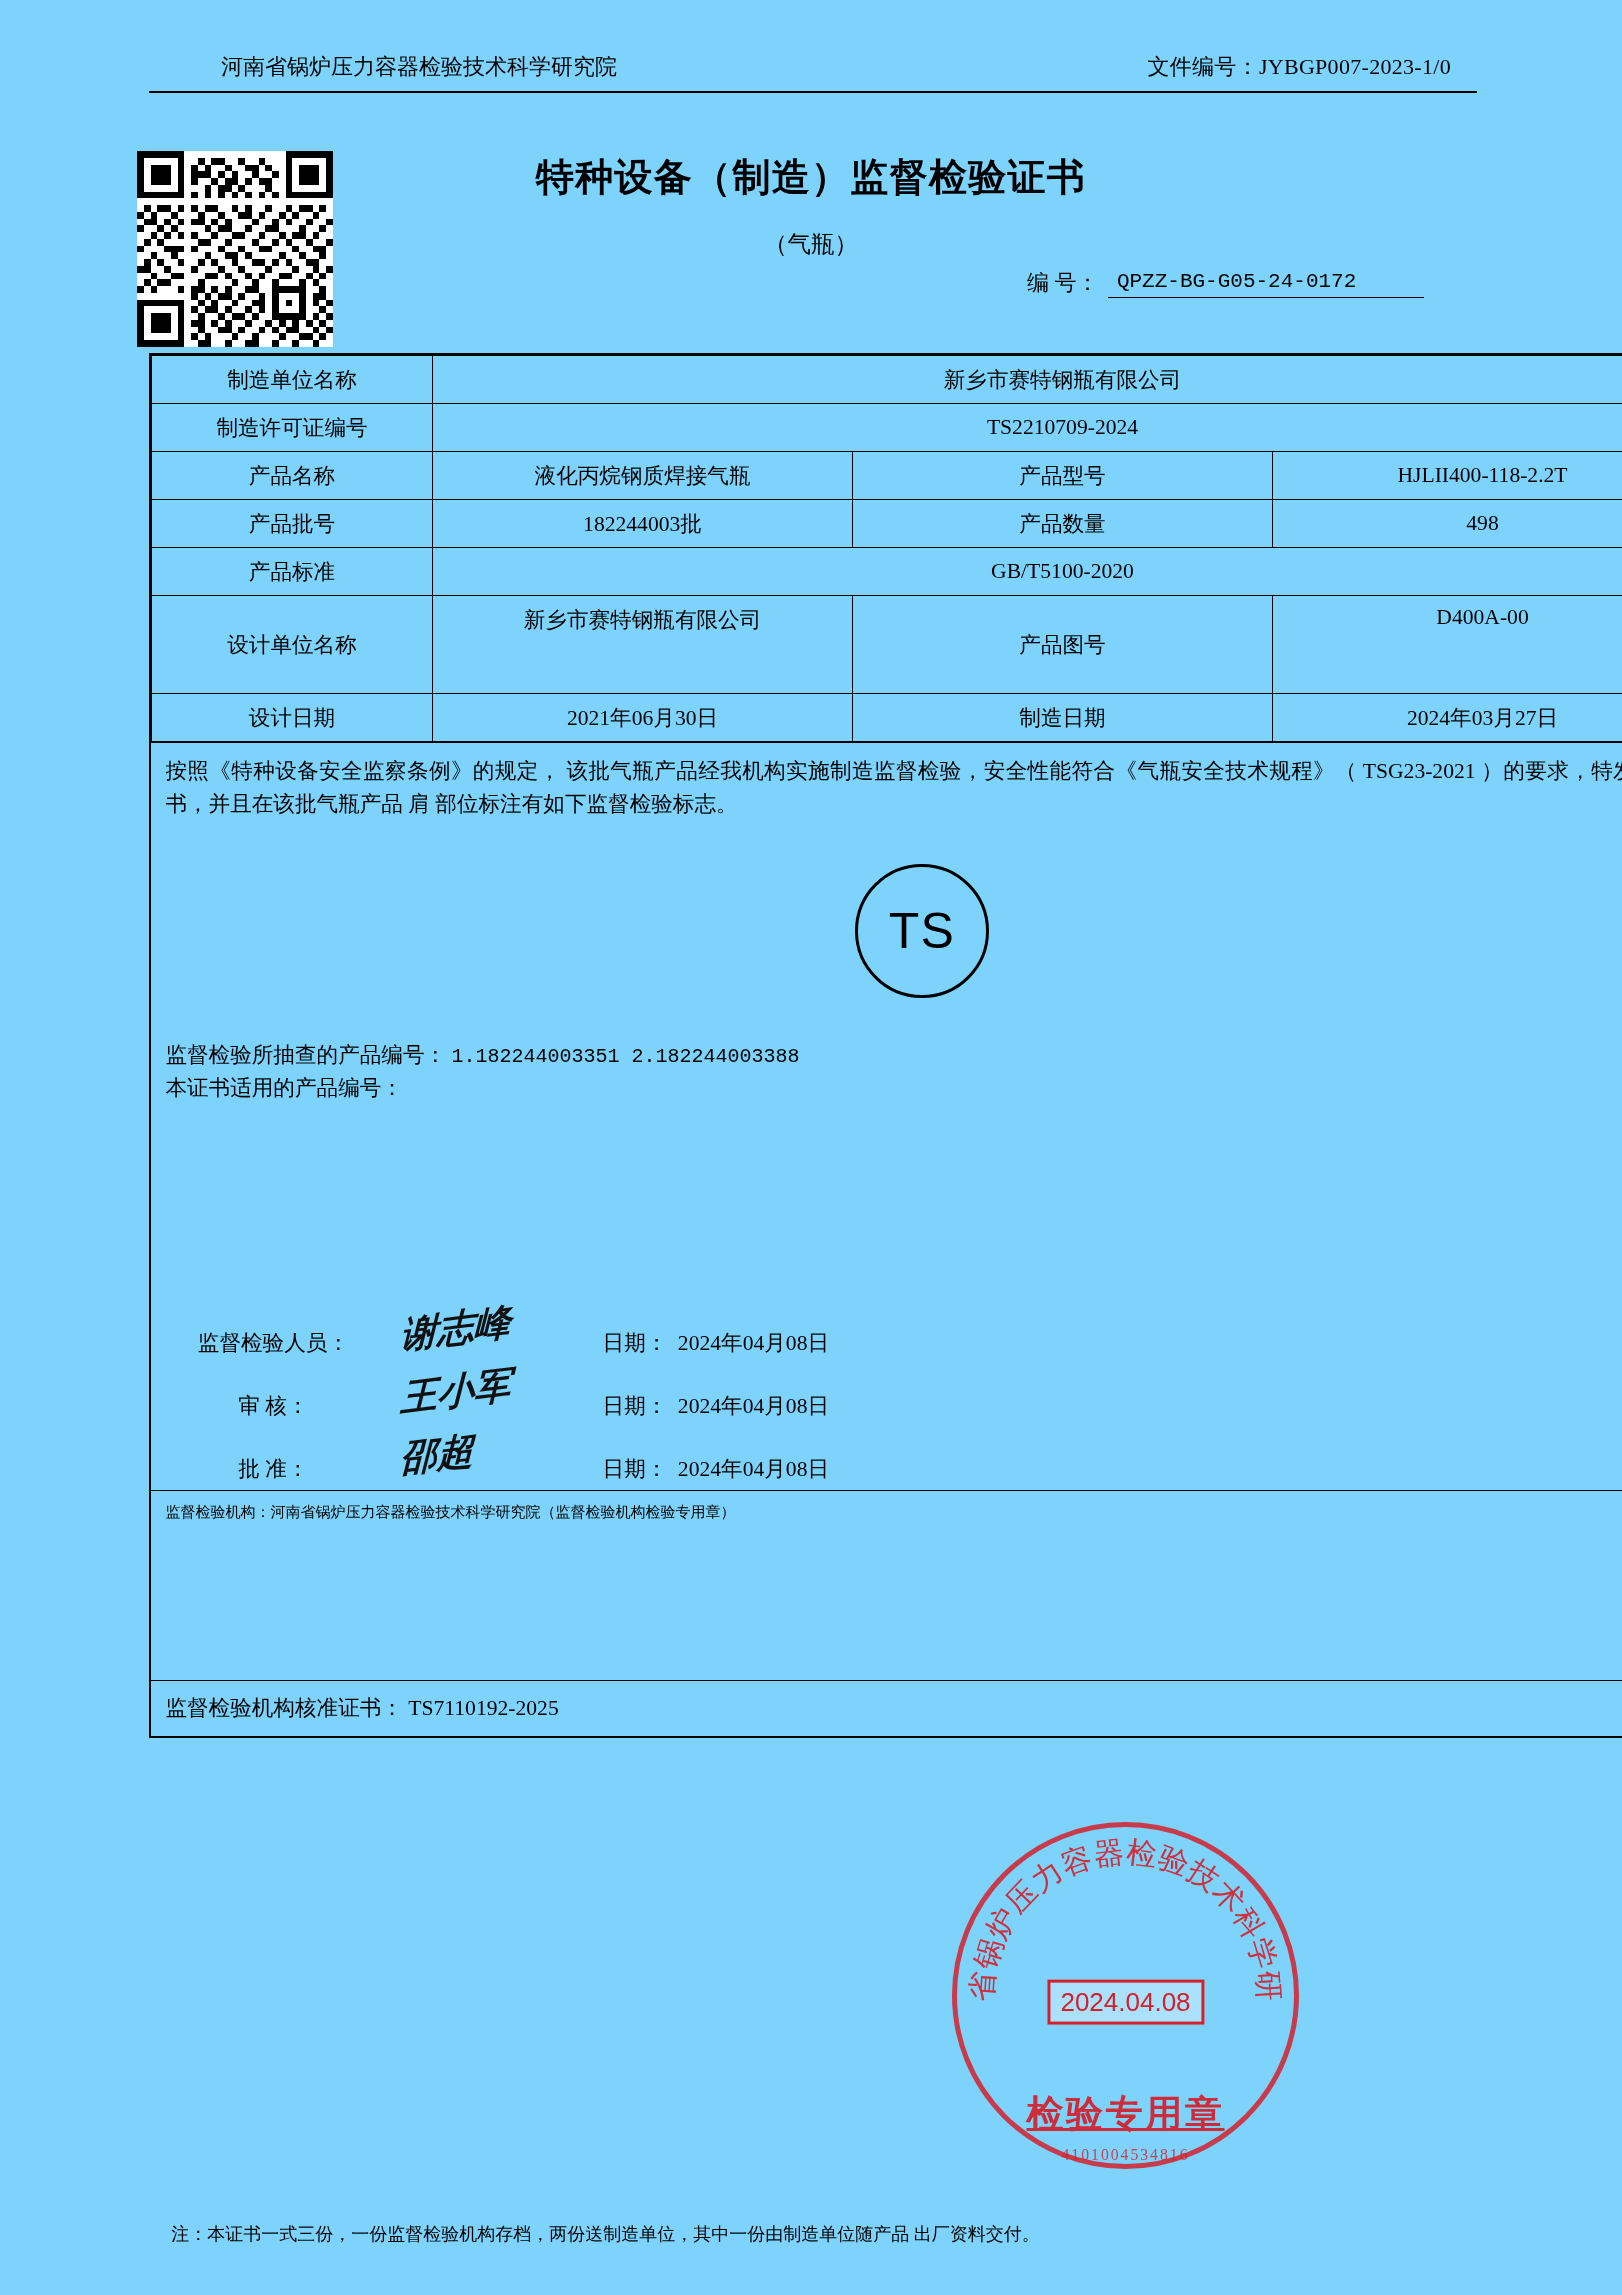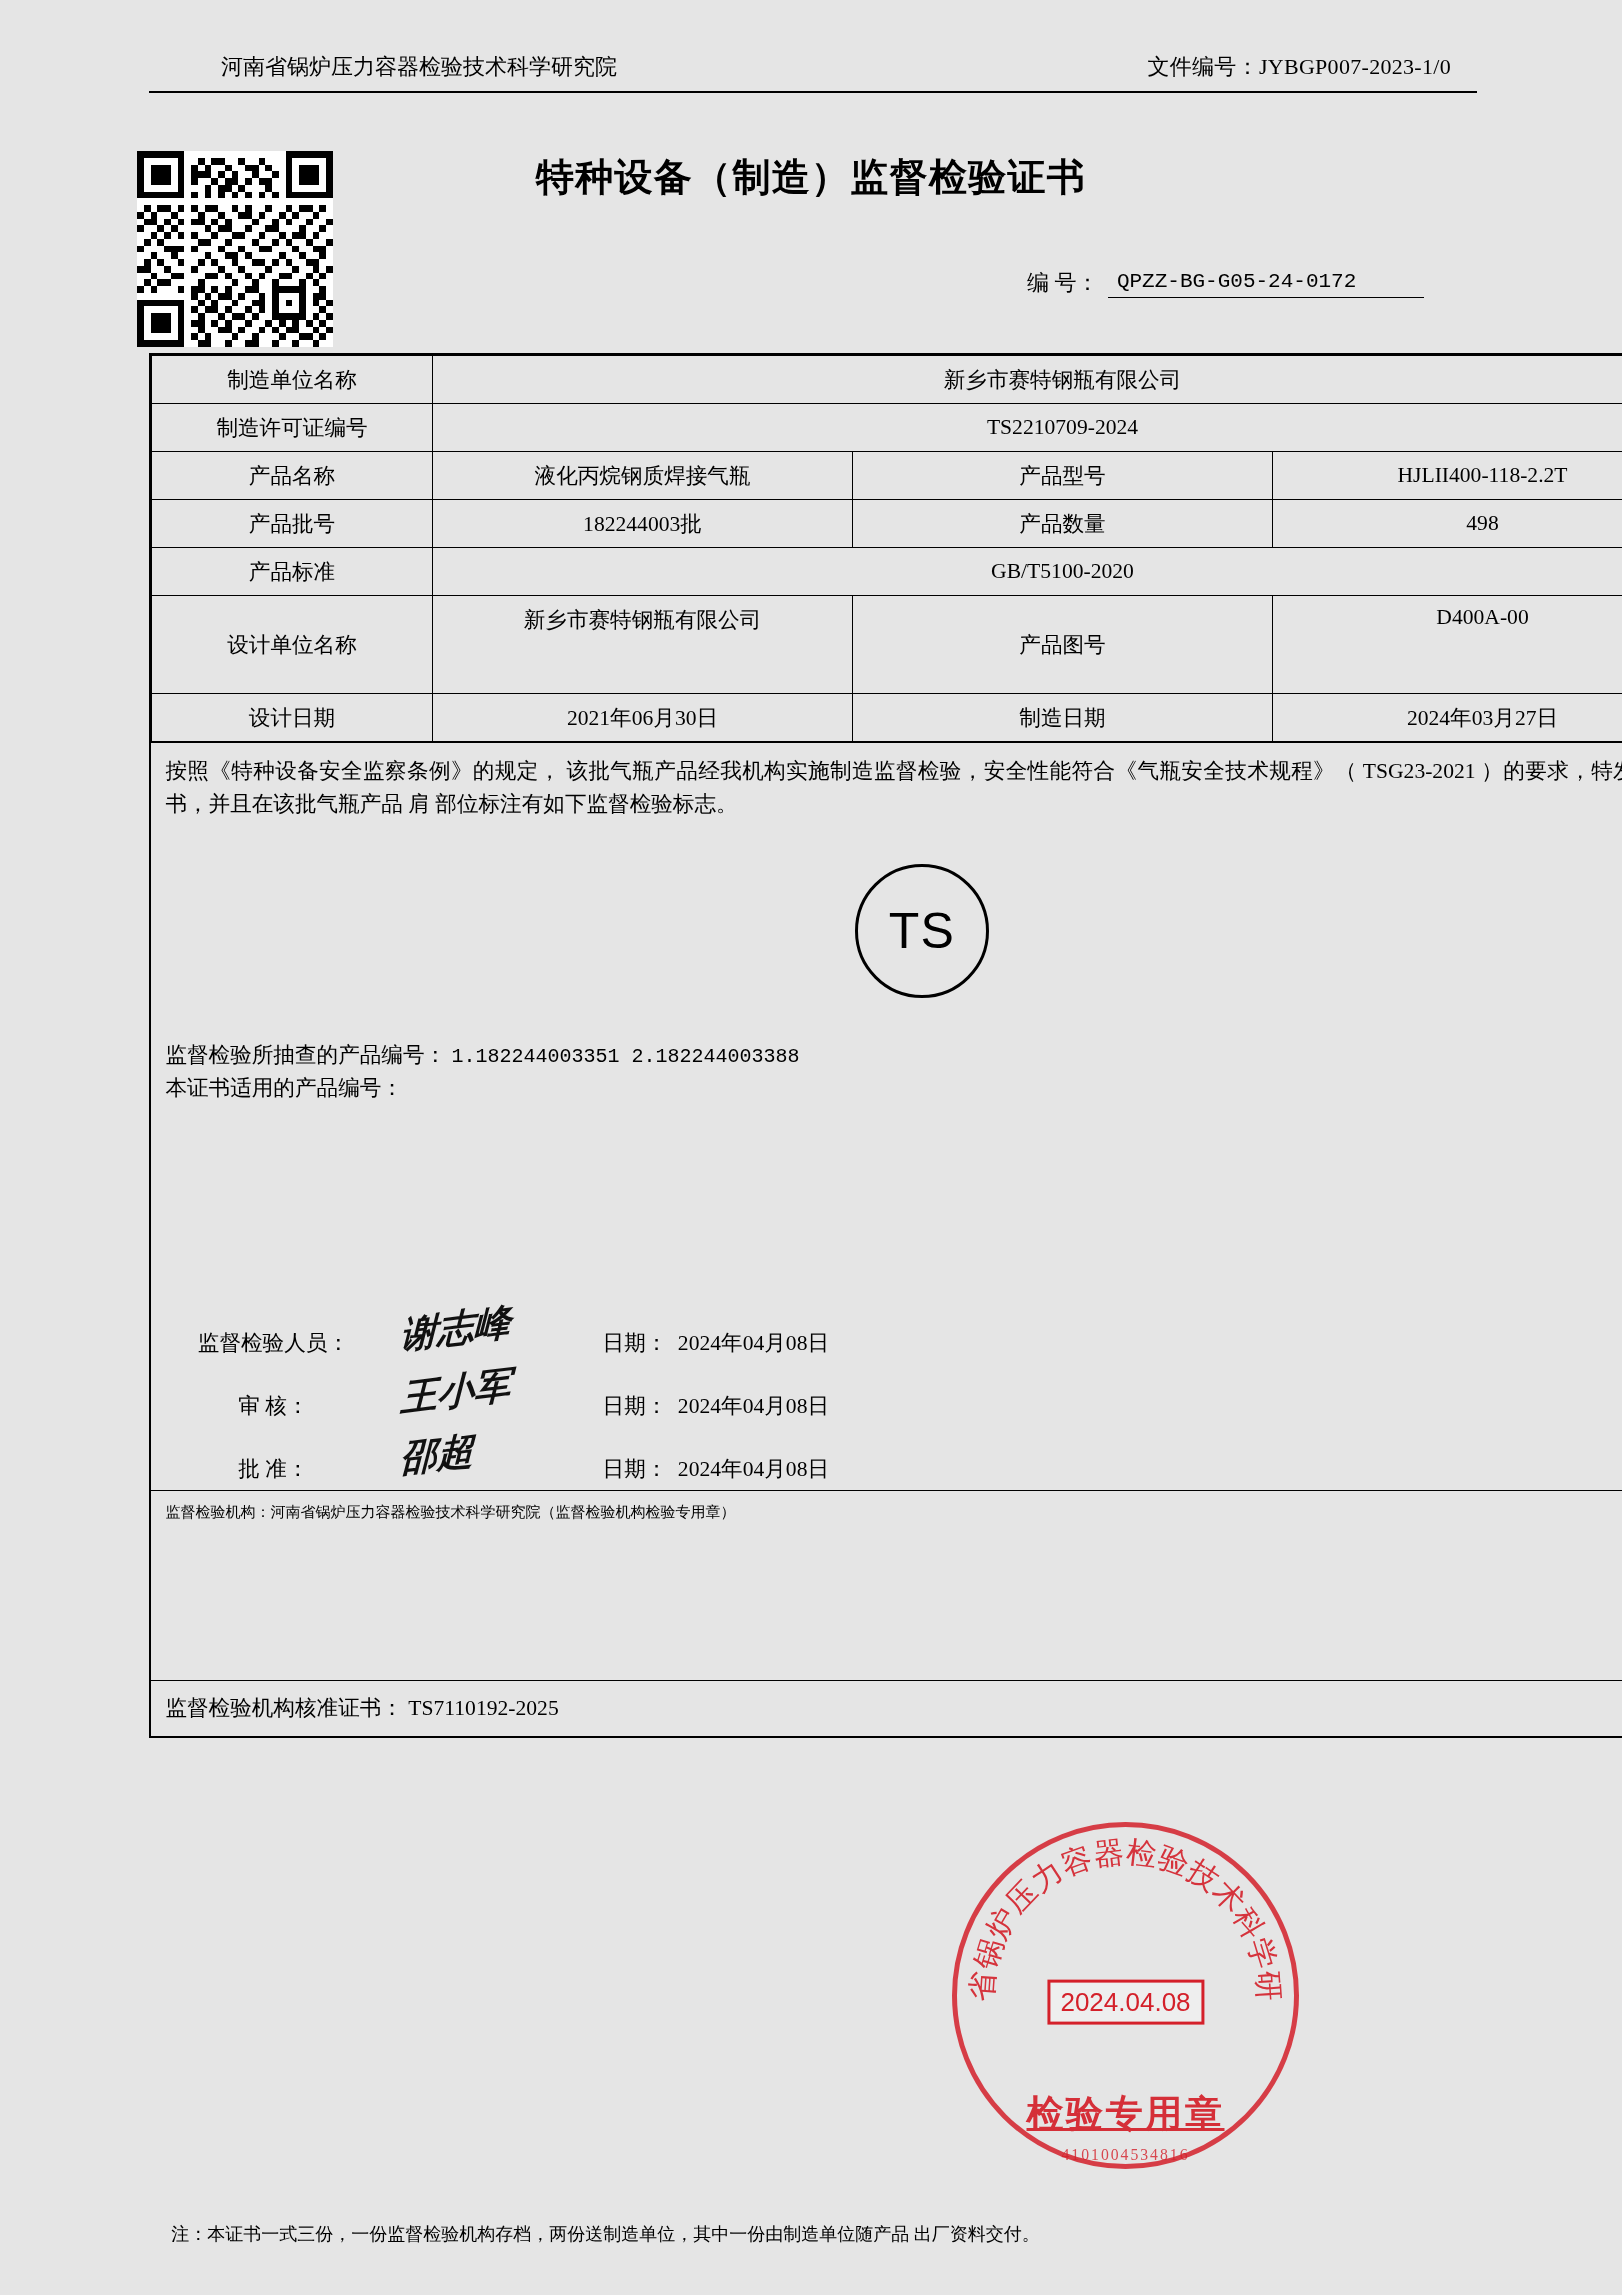--- a/index.html
+++ b/index.html
@@ -8,21 +8,21 @@
     background: #ffffff;
   }
   body {
     font-family: "Liberation Serif", "DejaVu Serif", serif;
     color: #000;
   }
   .page {
     position: relative;
     width: 1622px;
     height: 2295px;
-    background: #e5e5e5;
+    background: #7dd3fc;
     box-sizing: border-box;
     padding: 16px;
     overflow: hidden;
   }
   
   .header {
     position: absolute;
     left: 149px;
     top: 52px;
     width: 1328px;
@@ -529,20 +529,21 @@
           <rect x="13" y="28" width="1" height="1"></rect>
         <rect x="16" y="28" width="2" height="1"></rect>
           <rect x="20" y="28" width="1" height="1"></rect>
         <rect x="23" y="28" width="1" height="1"></rect>
           <rect x="26" y="28" width="1" height="1"></rect>
       </g>
     </svg>
   </div>
 
   <div class="title">特种设备（制造）监督检验证书</div>
+  <div class="subtitle">（气瓶）</div>
 
   <div class="serial">
     <span class="lbl">编  号：</span>
     <span class="val">QPZZ-BG-G05-24-0172</span>
   </div>
 
   <div class="frame">
 
     <table class="tbl">
       <tbody>

